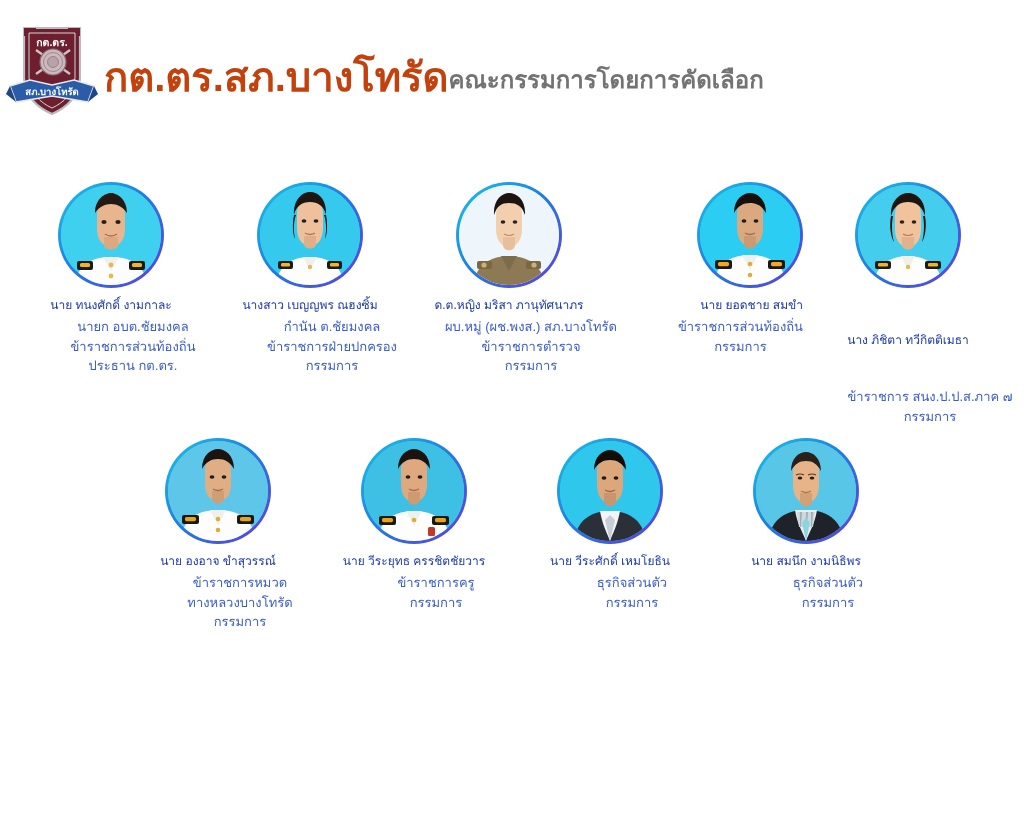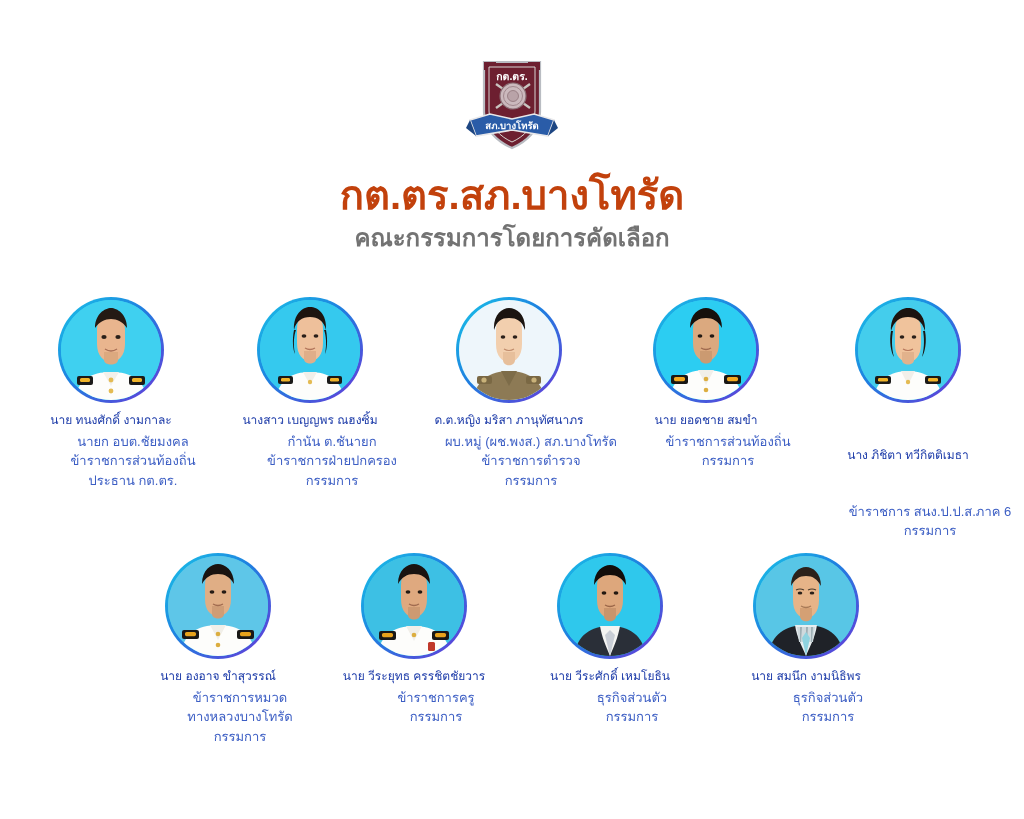--- a/index.html
+++ b/index.html
@@ -23,23 +23,23 @@
     height: 819px;
     position: relative;
     display: flex;
     flex-direction: column;
     align-items: center;
   }
 
   
   .header {
     width: 100%;
-    padding-top: 50px;
-    display: flex;
-    flex-direction: column;
+    padding-top: 16px;
+    display: flex;
+    flex-direction: row;
     align-items: center;
   }
 
   .crest {
     width: 104px;
     height: 106px;
     position: relative;
     margin-bottom: 16px;
   }
   .crest svg { display: block; width: 104px; height: 106px; }
@@ -125,21 +125,21 @@
     color: #3c5ec4;
     line-height: 1.5;
     margin-left: 44px;
   }
   .member-roles div { white-space: nowrap; }
 
   
   .row-1 .member:nth-child(1) { width: 200px; }
   .row-1 .member:nth-child(2) { width: 198px; }
   .row-1 .member:nth-child(3) { width: 200px; }
-  .row-1 .member:nth-child(4) { width: 194px; }
+  .row-1 .member:nth-child(4) { width: 194px; align-items: flex-end; }
   .row-1 .member:nth-child(5) { width: 210px; gap: 35px; }
 
   .row-2 .member { width: 196px; }
 </style>
 </head>
 <body>
 
 <div class="board">
 
   <div class="header">
@@ -227,21 +227,21 @@
               <path d="M34 30 C32 40 33 50 35 54 C33 44 34 35 36 30 Z" fill="#1d1510"></path>
               <path d="M66 30 C68 40 67 50 65 54 C67 44 66 35 64 30 Z" fill="#1d1510"></path>
               <ellipse cx="44" cy="36" rx="2.4" ry="1.8" fill="#2a201a"></ellipse>
               <ellipse cx="56" cy="36" rx="2.4" ry="1.8" fill="#2a201a"></ellipse>
               <path d="M45 48 Q50 51 55 48" stroke="#b3765c" stroke-width="1.3" fill="none"></path>
             </svg>
           </div>
         </div>
         <div class="member-name">นางสาว เบญญพร ณฮงซิ้ม</div>
         <div class="member-roles">
-          <div>กำนัน ต.ชันายก</div>
+          <div>กำนัน ต.ชัยมงคล</div>
           <div>ข้าราชการฝ่ายปกครอง</div>
           <div>กรรมการ</div>
         </div>
       </div>
 
       <div class="member">
         <div class="avatar-ring">
           <div class="avatar">
             <svg viewBox="0 0 100 100" xmlns="http://www.w3.org/2000/svg">
               <rect width="100" height="100" fill="#eef6fb"></rect>
@@ -315,21 +315,21 @@
               <path d="M33 31 C31 42 33 52 36 57 C33 46 34 36 35 31 Z" fill="#1c1410"></path>
               <path d="M67 31 C69 42 67 52 64 57 C67 46 66 36 65 31 Z" fill="#1c1410"></path>
               <ellipse cx="44" cy="37" rx="2.3" ry="1.7" fill="#2a201a"></ellipse>
               <ellipse cx="56" cy="37" rx="2.3" ry="1.7" fill="#2a201a"></ellipse>
               <path d="M45 49 Q50 52 55 49" stroke="#b8785c" stroke-width="1.2" fill="none"></path>
             </svg>
           </div>
         </div>
         <div class="member-name">นาง ภิชิตา ทวีกิตติเมธา</div>
         <div class="member-roles">
-          <div>ข้าราชการ สนง.ป.ป.ส.ภาค 6</div>
+          <div>ข้าราชการ สนง.ป.ป.ส.ภาค ๗</div>
           <div>กรรมการ</div>
         </div>
       </div>
     </div>
 
     <div class="member-row row-2">
 
       <div class="member">
         <div class="avatar-ring">
           <div class="avatar">

